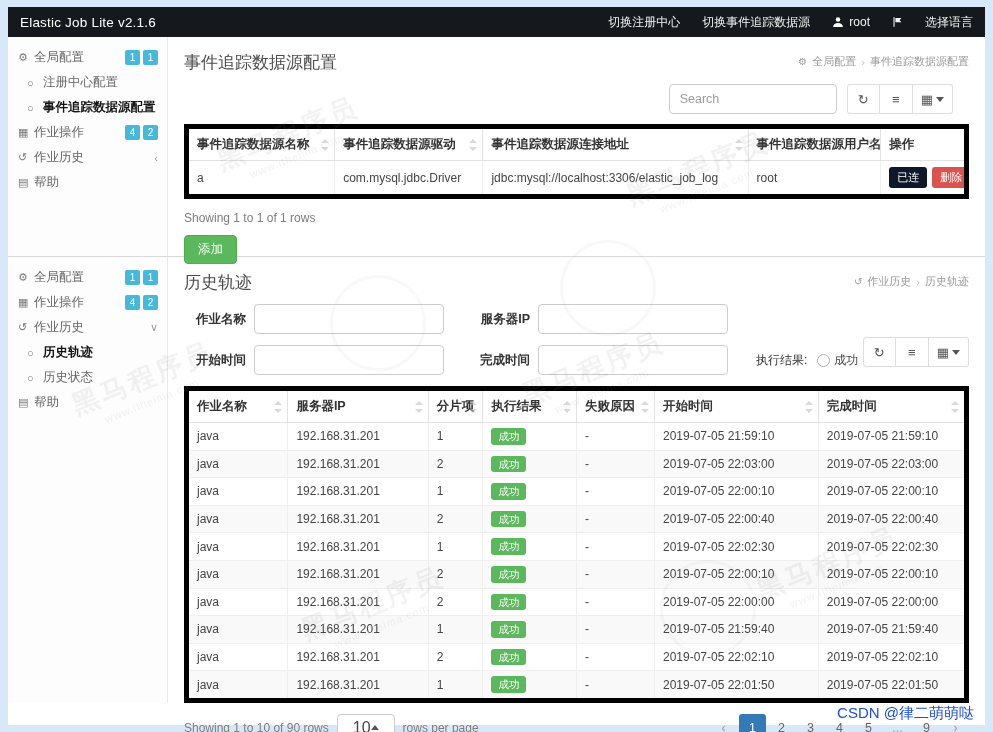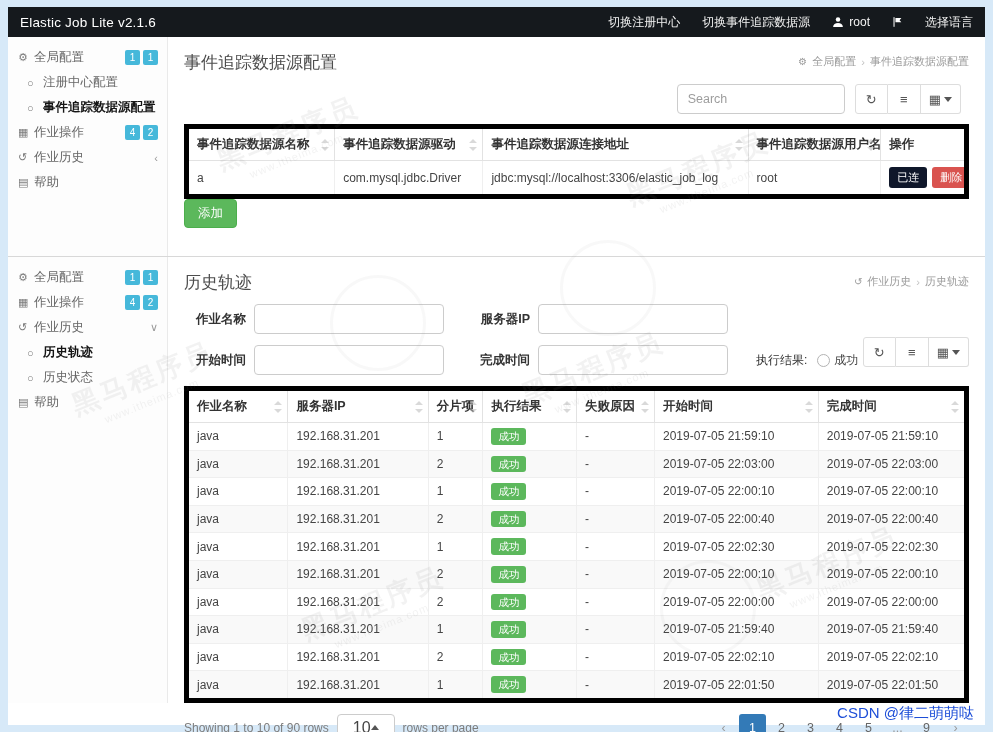--- a/index.html
+++ b/index.html
@@ -30,21 +30,21 @@
   .chev{margin-left:auto;color:#9a9a9a;font-size:11px}
 
   .main{flex:1;padding:12px 16px 0;position:relative;min-width:0}
   .page-head{display:flex;align-items:flex-start;justify-content:space-between}
   .ptitle{margin:2px 0 0;font-size:17px;font-weight:normal;color:#4d4d4d}
   .breadcrumb{font-size:11px;color:#9b9b9b;margin-top:5px;display:flex;align-items:center;gap:5px;white-space:nowrap}
   .b-icon{font-size:10px;color:#9b9b9b}
   .crumb-sep{color:#c3c3c3}
 
   
-  .toolbar{display:flex;justify-content:flex-end;align-items:flex-end;margin:10px 8px;gap:10px}
+  .toolbar{display:flex;justify-content:flex-end;align-items:flex-end;margin:10px 16px;gap:10px}
   .search{width:168px;height:30px;border:1px solid #ccc;border-radius:4px;padding:4px 10px;font-size:12.5px;color:#555;outline:none;background:#fff}
   .search::placeholder{color:#9d9d9d}
   .btn-group{display:inline-flex}
   .tbtn{height:30px;min-width:33px;background:#fff;border:1px solid #ddd;color:#555;font-size:13px;
     display:inline-flex;align-items:center;justify-content:center;gap:3px;cursor:pointer;padding:0 8px}
   .tbtn + .tbtn{border-left:none}
   .tbtn:first-child{border-radius:3px 0 0 3px}
   .tbtn:last-child{border-radius:0 3px 3px 0}
   .caret-down{display:inline-block;width:0;height:0;border:4px solid transparent;border-top:5px solid #555;margin-top:5px}
   .caret-up{display:inline-block;width:0;height:0;border:4px solid transparent;border-bottom:5px solid #555;margin-bottom:4px}
@@ -220,20 +220,21 @@
             <tbody>
               <tr>
                 <td>a</td>
                 <td>com.mysql.jdbc.Driver</td>
                 <td>jdbc:mysql://localhost:3306/elastic_job_log</td>
                 <td>root</td>
                 <td><button class="btn-xs btn-info">已连</button><button class="btn-xs btn-danger">删除</button></td>
               </tr>
             </tbody>
           </table>
+        <div class="showing">Showing 1 to 1 of 1 rows</div>
         <button class="btn-add">添加</button>
       </main>
     </section>
 
     <section class="panel" id="panel2">
       <aside class="sidebar" id="sidebar2">
           <div class="side-item">
             <span class="s-icon">⚙</span>
             <span class="s-label">全局配置</span>
             <span class="badges">

